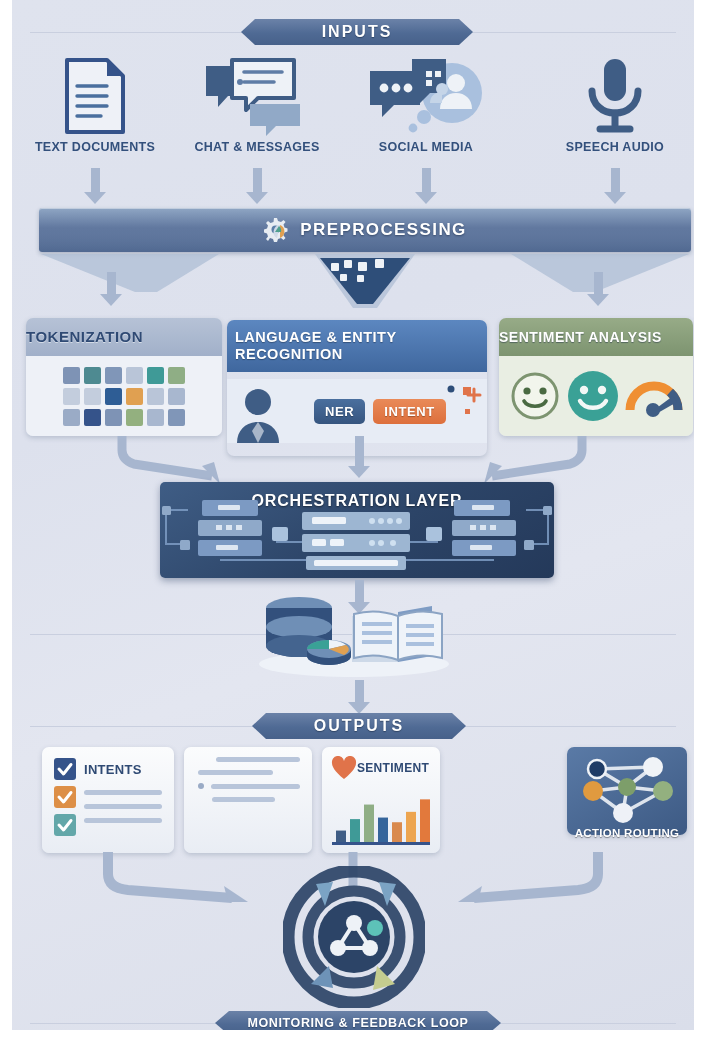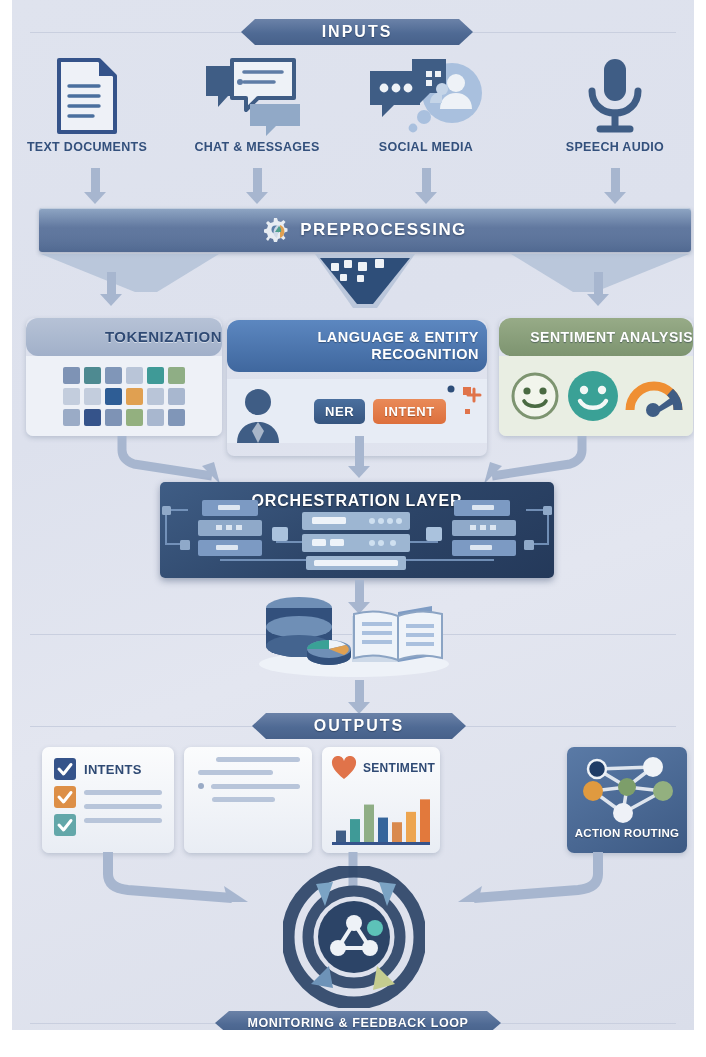--- a/index.html
+++ b/index.html
@@ -31,21 +31,21 @@
   #banner-outputs{ left:240px; top:713px; width:214px; }
   #banner-monitor{ left:203px; top:1011px; width:286px; height:24px; line-height:24px; font-size:12.5px; letter-spacing:.6px;}
 
   
   .inputcol { position:absolute; top:55px; width:150px; text-align:center; }
   .inputcol .ico { height:82px; display:flex; align-items:center; justify-content:center; }
   .inputcol .lbl {
     margin-top:3px; font-size:12.5px; font-weight:bold; color:#33507c;
     letter-spacing:.3px; white-space:nowrap;
   }
-  #in-0{left:0;} #in-1{left:170px;} #in-2{left:339px;} #in-3{left:528px;}
+  #in-0{left:8px;} #in-1{left:170px;} #in-2{left:339px;} #in-3{left:528px;}
 
   
   .arrowdown { position:absolute; width:22px; }
   .arrowdown .shaft { width:9px; margin:0 auto; background:#a7b6cf; }
   .arrowdown .head {
     width:0;height:0;margin:0 auto;
     border-left:11px solid transparent;border-right:11px solid transparent;
     border-top:12px solid #a7b6cf;
   }
 
@@ -57,22 +57,22 @@
     border-radius:3px;
     display:flex; align-items:center; justify-content:center; gap:9px;
     box-shadow:inset 0 1px 0 rgba(255,255,255,.45),0 2px 4px rgba(50,70,100,.3);
   }
   #prep .t { color:#fff; font-weight:bold; font-size:17px; letter-spacing:1.4px;
              text-shadow:0 1px 2px rgba(25,40,65,.55); }
 
   
   .stage { position:absolute; border-radius:7px; overflow:hidden;
            box-shadow:0 2px 5px rgba(70,90,120,.25); }
-  .stage .hd { font-weight:bold; text-align:right; color:#fff;
-               letter-spacing:.5px; text-shadow:0 1px 1px rgba(20,35,60,.45);border-radius:12px; }
+  .stage .hd { font-weight:bold; text-align:left; color:#fff;
+               letter-spacing:.5px; text-shadow:0 1px 1px rgba(20,35,60,.45); }
   .stage .bd { display:flex; align-items:center; justify-content:center; }
 
   #stage-tok { left:14px; top:318px; width:196px; height:118px; }
   #stage-tok .hd { background:linear-gradient(180deg,#b6c2d6,#a1b0c9); color:#2f4a74;
                    text-shadow:0 1px 0 rgba(255,255,255,.5);
                    height:38px; line-height:38px; font-size:15px; }
   #stage-tok .bd { background:#eef1f7; height:80px; }
 
   #stage-ner { left:215px; top:320px; width:260px; height:136px; }
   #stage-ner .hd { background:linear-gradient(180deg,#5c87c0,#3f679e);
@@ -106,21 +106,21 @@
 
   
   .ocard { position:absolute; top:747px; border-radius:7px;
            background:linear-gradient(180deg,#fbfcfd,#e9edf4);
            box-shadow:0 2px 5px rgba(70,90,120,.25); }
   .ocard .ttl { font-weight:bold; color:#2f4a74; font-size:13px; letter-spacing:.3px; }
   #oc-0{left:30px;width:132px;height:106px;}
   #oc-1{left:172px;width:128px;height:106px;}
   #oc-2{left:310px;width:118px;height:106px;}
   #oc-3{left:437px;width:108px;height:106px;}
-  #oc-4{left:555px;width:120px;height:106px;
+  #oc-4{left:555px;width:120px;height:88px;
         background:linear-gradient(150deg,#5a7aa6,#3d5a84);}
   #oc-4 .ttl{ color:#fff; text-shadow:0 1px 1px rgba(0,0,0,.4); }
 
   .oline { height:5px; border-radius:3px; background:#b8c5da; }
 </style>
 </head>
 <body>
 
 <div id="canvas">
 
@@ -459,21 +459,21 @@
       <div class="oline" style="width:74%;"></div>
       <div style="display:flex;align-items:center;gap:7px;">
         <span style="width:6px;height:6px;border-radius:50%;background:#9aabc6;"></span>
         <div class="oline" style="flex:1;"></div>
       </div>
       <div class="oline" style="width:62%;margin-left:14px;"></div>
     </div>
   </div>
 
   <div class="ocard" id="oc-2">
-    <div style="display:flex;align-items:center;gap:6px;padding:9px 0 0 9px;">
+    <div style="display:flex;align-items:center;padding:9px 0 0 9px;">
       <svg width="26" height="24" viewBox="0 0 26 24">
         <path d="M13 23C3 15 1 10 1 7a6 6 0 0112-2 6 6 0 0112 2c0 3-2 8-12 16z" fill="#e0734a"></path>
       </svg>
       <div class="ttl" style="font-size:12px;">SENTIMENT</div>
     </div>
     <svg id="sentchart" width="104" height="62" viewBox="0 0 104 62" style="margin:6px 0 0 8px;">
         <rect x="6" y="44.56" width="10" height="11.44" fill="#3f5d85"></rect>
         <rect x="20" y="33.120000000000005" width="10" height="22.88" fill="#3f9a97"></rect>
         <rect x="34" y="18.560000000000002" width="10" height="37.44" fill="#8fae85"></rect>
         <rect x="48" y="31.560000000000002" width="10" height="24.439999999999998" fill="#35659b"></rect>

